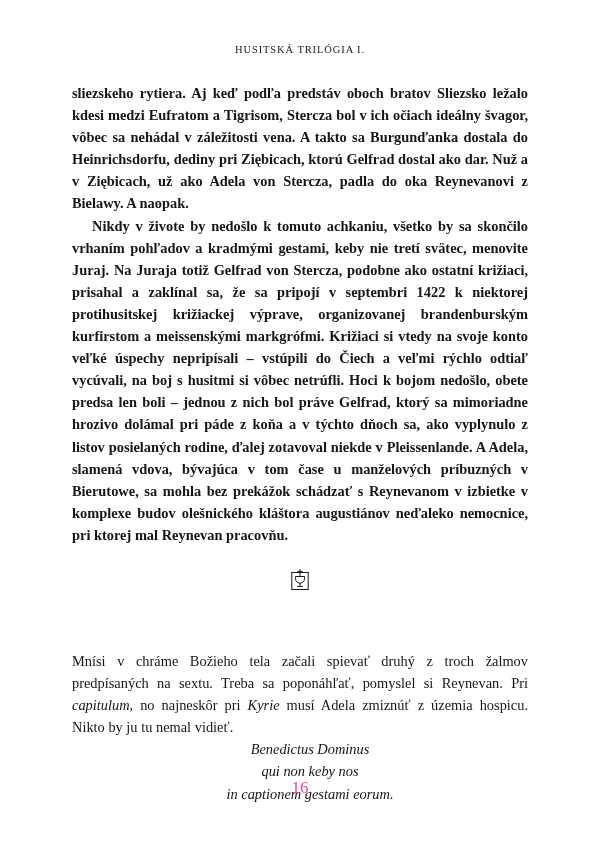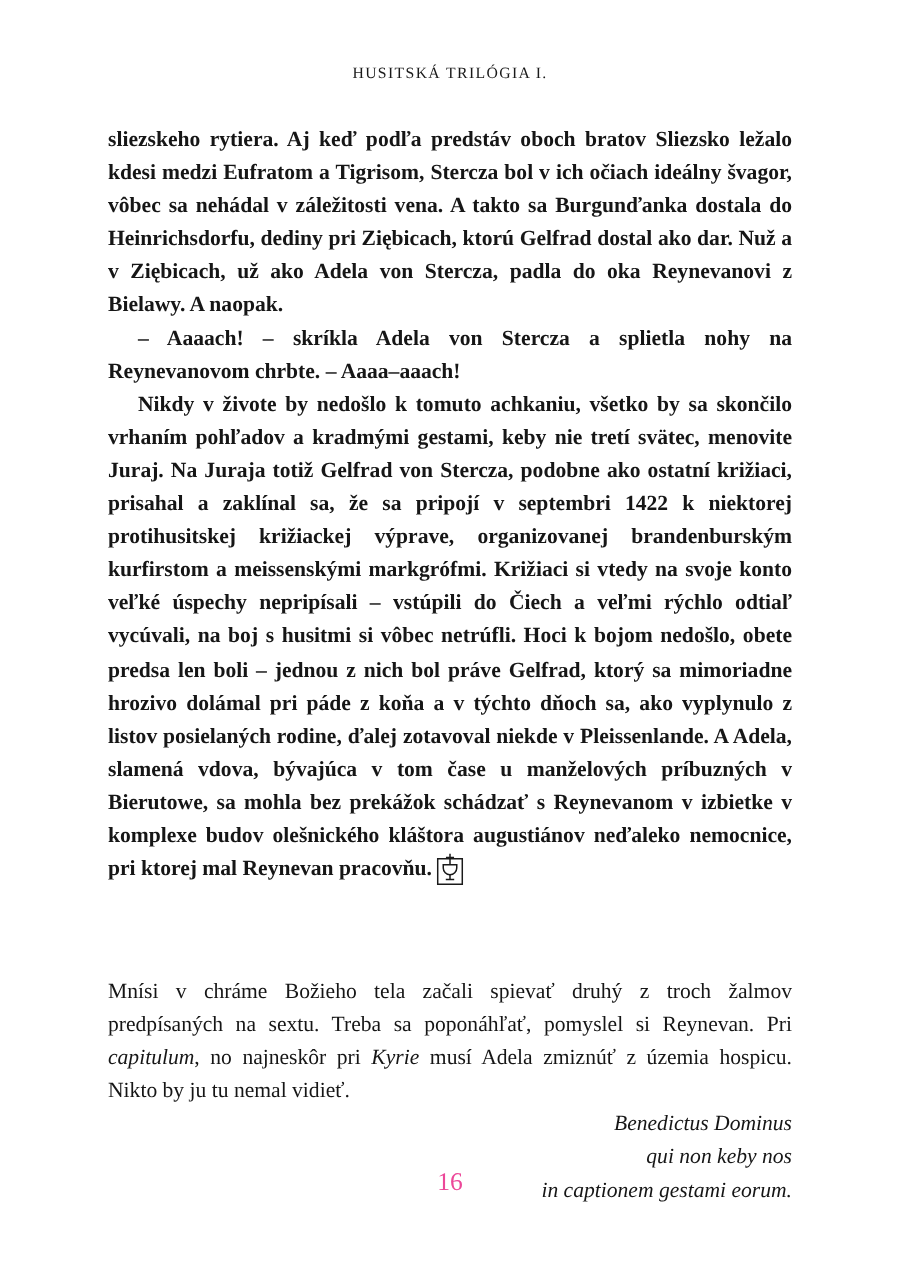--- a/index.html
+++ b/index.html
@@ -71,21 +71,21 @@
     font-size: 14.4px;
     line-height: 22.1px;
     text-align: justify;
     margin-top: 32px;
   }
   .after-ornament p { margin: 0; }
   .verse {
     margin-top: 0;
     padding-left: 20px;
     font-style: italic;
-    text-align: right;
+    text-align: center;
   }
   .verse div { white-space: nowrap; }
   .folio {
     position: absolute;
     top: 778px;
     left: 0;
     width: 600px;
     text-align: center;
     font-size: 17px;
     color: #ec4899;
@@ -94,21 +94,20 @@
 </style>
 </head>
 <body>
 
 <div class="page">
 
   <div class="running-head">Husitská trilógia I.</div>
 
   <div class="body-text">
     <p>sliezskeho rytiera. Aj keď podľa predstáv oboch bratov Sliezsko ležalo kdesi medzi Eufratom a Tigrisom, Stercza bol v ich očiach ideálny švagor, vôbec sa nehádal v záležitosti vena. A takto sa Burgunďanka dostala do Heinrichsdorfu, dediny pri Ziębicach, ktorú Gelfrad dostal ako dar. Nuž a v Ziębicach, už ako Adela von Stercza, padla do oka Reynevanovi z Bielawy. A naopak.</p>
-    <p class="indent">– Aaaach! – skríkla Adela von Stercza a splietla nohy na Reynevanovom chrbte. – Aaaa–aaach!</p>
     <p class="indent">Nikdy v živote by nedošlo k tomuto achkaniu, všetko by sa skončilo vrhaním pohľadov a kradmými gestami, keby nie tretí svätec, menovite Juraj. Na Juraja totiž Gelfrad von Stercza, podobne ako ostatní križiaci, prisahal a zaklínal sa, že sa pripojí v septembri 1422 k niektorej protihusitskej križiackej výprave, organizovanej brandenburským kurfirstom a meissenskými markgrófmi. Križiaci si vtedy na svoje konto veľké úspechy nepripísali – vstúpili do Čiech a veľmi rýchlo odtiaľ vycúvali, na boj s husitmi si vôbec netrúfli. Hoci k bojom nedošlo, obete predsa len boli – jednou z nich bol práve Gelfrad, ktorý sa mimoriadne hrozivo dolámal pri páde z koňa a v týchto dňoch sa, ako vyplynulo z listov posielaných rodine, ďalej zotavoval niekde v Pleissenlande. A Adela, slamená vdova, bývajúca v tom čase u manželových príbuzných v Bierutowe, sa mohla bez prekážok schádzať s Reynevanom v izbietke v komplexe budov olešnického kláštora augustiánov neďaleko nemocnice, pri ktorej mal Reynevan pracovňu.</p>
   </div>
 
   <div class="ornament">
     <svg width="18" height="26" viewBox="0 0 18 26" xmlns="http://www.w3.org/2000/svg">
       <rect x="0.8" y="4.5" width="16.4" height="17" fill="none" stroke="#1a1a1a" stroke-width="1"></rect>
       <path d="M4.5 8.5 h9 v2.2 a4.5 4.5 0 0 1 -9 0 z" fill="none" stroke="#1a1a1a" stroke-width="1"></path>
       <line x1="9" y1="15.2" x2="9" y2="18.2" stroke="#1a1a1a" stroke-width="1"></line>
       <line x1="6.2" y1="18.4" x2="11.8" y2="18.4" stroke="#1a1a1a" stroke-width="1"></line>
       <line x1="9" y1="1.2" x2="9" y2="8.4" stroke="#1a1a1a" stroke-width="1"></line>

